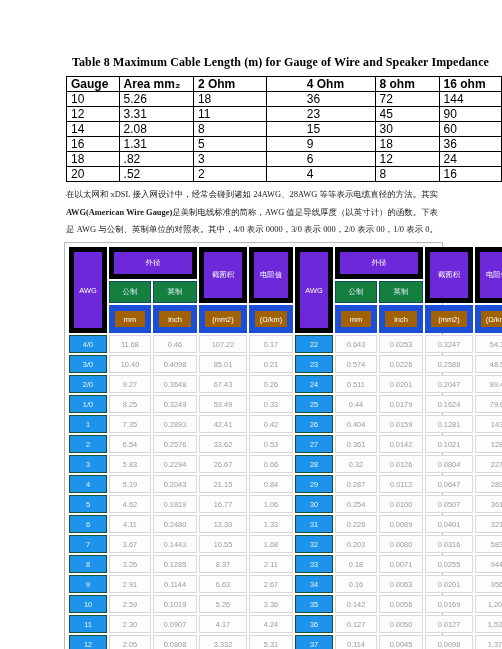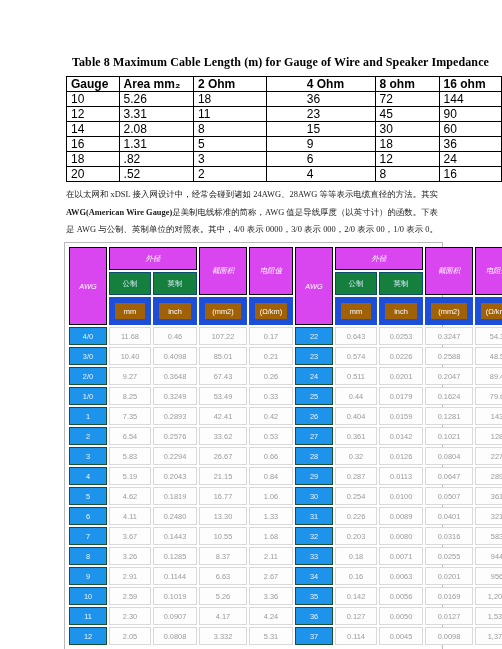--- a/index.html
+++ b/index.html
@@ -61,24 +61,23 @@
     width:100%;
     font-family:"Liberation Sans", sans-serif;
     font-size:7.4px;
     table-layout:fixed;
   }
   table.awg td,table.awg th{
     padding:0;margin:0;text-align:center;vertical-align:middle;
     font-weight:normal;
   }
   .hd{
-    background:#d946ef;color:#ffffff;
-    border:1px solid #000000;
+    background:#6d28d9;color:#ffffff;
+    border:5px solid #000000;
     height:14px;
-    font-style:italic;
   }
   .hd.tall{height:46px;}
   .hd-sub{
     background:#15803d;color:#d8ecfb;
     border:1px solid #0c4a6e;height:14px;
   }
   .hd-unit{
     background:#a16207;color:#ffffff;
     border:6px solid #1d4ed8;height:16px;
   }

